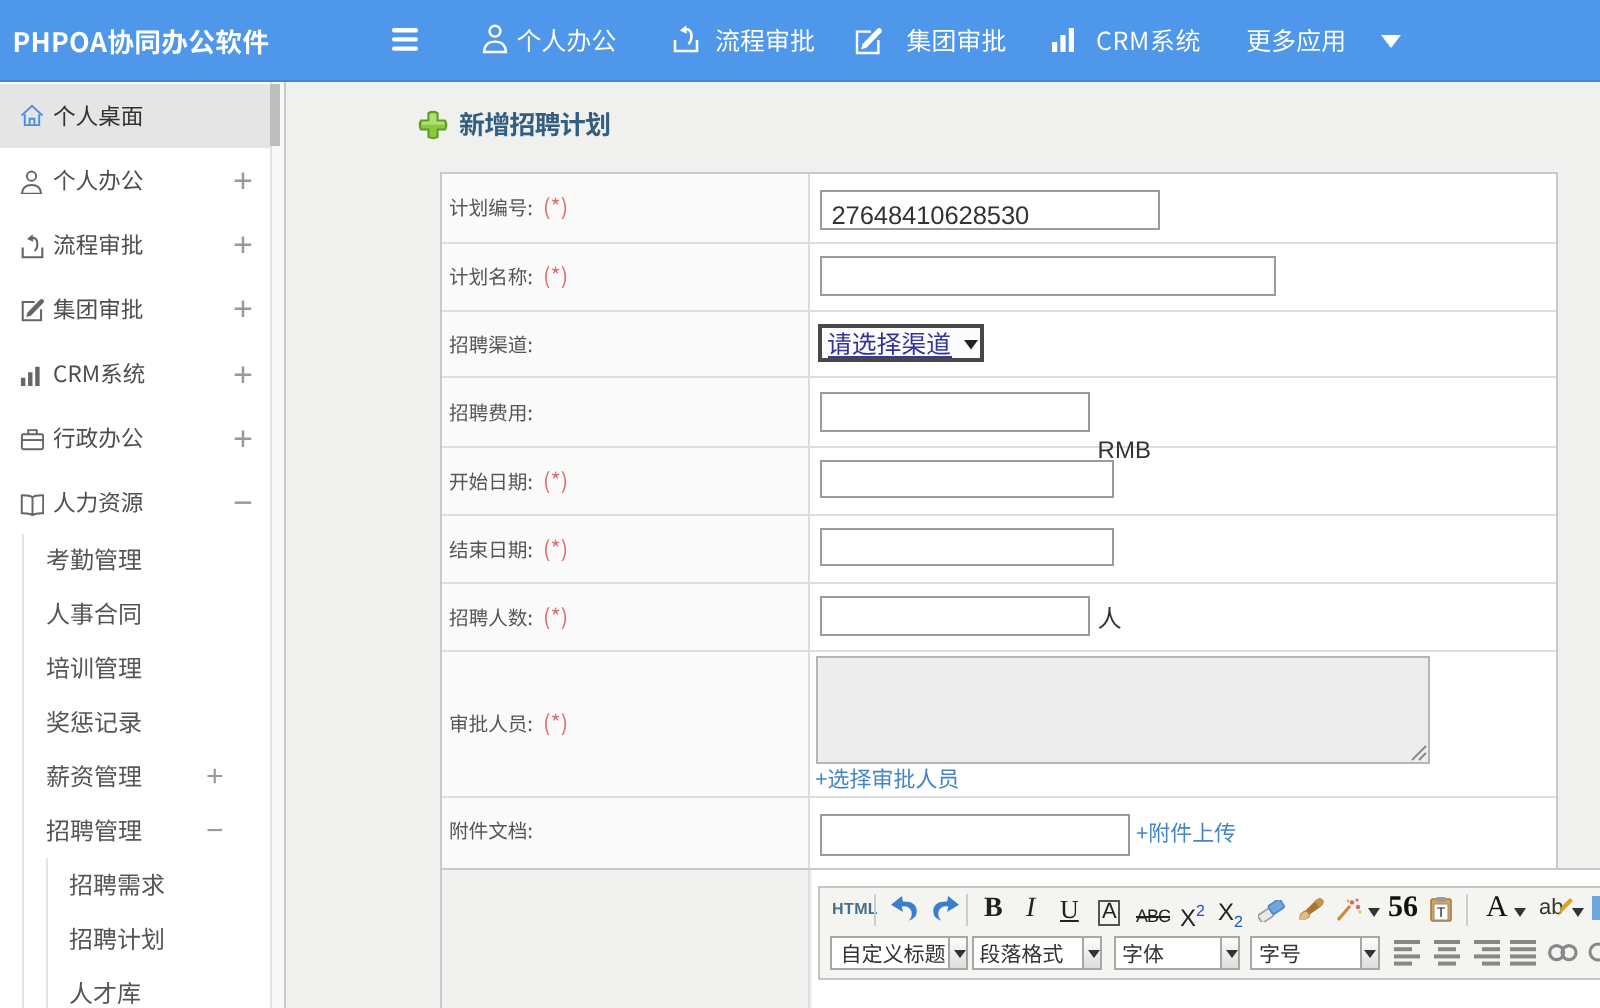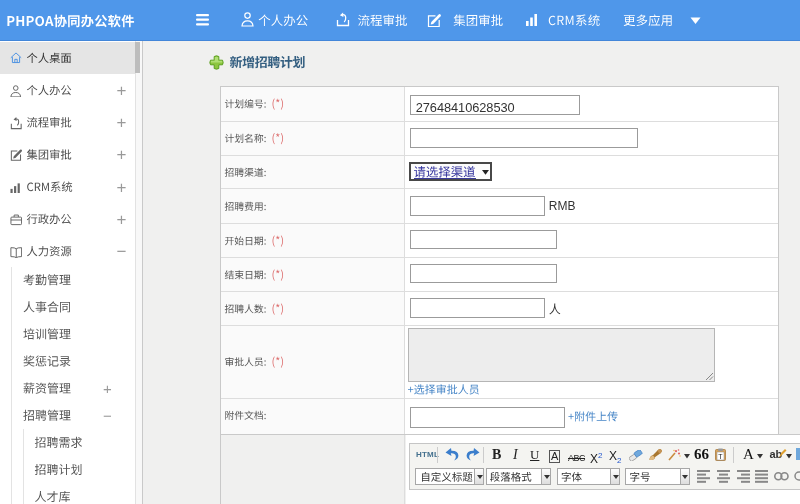--- a/index.html
+++ b/index.html
@@ -146,21 +146,21 @@
 <div class="abs" style="left:415.7px;top:99.5px;font-size:12.8px;color:#333;letter-spacing:-0.05px">27648410628530</div>
 <div class="abs" style="left:410px;top:128px;width:228px;height:20px;background:#fff;border:1px solid #9b9b9b"></div>
 
 <div class="abs" style="left:408.5px;top:162px;width:83.5px;height:19px;background:#fcfcfc;border:2px solid #484848"></div>
 <svg class="abs" style="left:481.5px;top:169.8px" width="7" height="5" viewBox="0 0 7 5">
       <path d="M0 0 L7 0 L3.5 4.8 Z" fill="#222"></path>
     </svg>
 <div class="abs" style="left:413.5px;top:178px;width:62px;height:1px;background:#3a3a9a"></div>
 
 <div class="abs" style="left:410px;top:196px;width:135px;height:20px;background:#fff;border:1px solid #9b9b9b"></div>
-<div class="abs" style="left:548.8px;top:199px;font-size:12px;color:#333">RMB</div>
+<div class="abs" style="left:548.8px;top:218px;font-size:12px;color:#333">RMB</div>
 
 <div class="abs" style="left:410px;top:230px;width:147px;height:19px;background:#fff;border:1px solid #9b9b9b"></div>
 <div class="abs" style="left:410px;top:264px;width:147px;height:19px;background:#fff;border:1px solid #9b9b9b"></div>
 
 <div class="abs" style="left:410px;top:298px;width:135px;height:20px;background:#fff;border:1px solid #9b9b9b"></div>
 
 <div class="abs" style="left:408px;top:328px;width:307px;height:54px;background:#ededed;border:1px solid #b5b5b5"></div>
 <svg class="abs" style="left:705px;top:372px" width="9" height="9" viewBox="0 0 9 9">
       <g stroke="#888" stroke-width="1">
         <path d="M1 8 L8 1"></path>
@@ -214,36 +214,36 @@
       </g>
       <g fill="#f0b040">
         <circle cx="6" cy="1.5" r="0.7"></circle>
         <circle cx="12" cy="7" r="0.7"></circle>
       </g>
     </svg>
 <svg class="abs" style="left:684px;top:454px" width="7" height="5" viewBox="0 0 7 5">
       <path d="M0 0 L6 0 L3 4.5 Z" fill="#333"></path>
     </svg>
 
-<div class="abs" style="left:694px;top:446px;font-size:15px;font-weight:bold;color:#111;font-family:'Liberation Serif',serif">66</div>
+<div class="abs" style="left:694px;top:446px;font-size:15px;font-weight:bold;color:#111;font-family:'Liberation Serif',serif">56</div>
 
 <svg class="abs" style="left:715px;top:448px" width="11" height="13" viewBox="0 0 11 13">
       <rect x="0.5" y="1.5" width="10" height="11" rx="1" fill="#d9a45c" stroke="#a97a3c" stroke-width="0.8"></rect>
       <rect x="3" y="0.5" width="5" height="2.5" rx="0.8" fill="#9a9a9a"></rect>
       <rect x="2" y="4" width="7" height="8" fill="#fff" stroke="#888" stroke-width="0.5"></rect>
       <text x="5.5" y="10.5" font-size="7" text-anchor="middle" fill="#222" font-family="Liberation Sans">T</text>
     </svg>
 <div class="abs tsep" style="left:733px;top:447px"></div>
 
 <div class="abs" style="left:743px;top:446px;font-size:15px;color:#111;font-family:'Liberation Serif',serif">A</div>
 <svg class="abs" style="left:757px;top:454px" width="7" height="5" viewBox="0 0 7 5">
       <path d="M0 0 L6 0 L3 4.5 Z" fill="#333"></path>
     </svg>
 
-<div class="abs" style="left:769.5px;top:448px;font-size:11px;font-weight:bold;color:#333">ab</div>
+<div class="abs" style="left:769.5px;top:448px;font-size:11px;font-weight:normal;color:#333">ab</div>
 <svg class="abs" style="left:778px;top:448px" width="9" height="11" viewBox="0 0 9 11">
       <path d="M1 10 L3 5 L7 1 L8.5 2.5 L4.5 6.5 L1 10 Z" fill="#e0a030"></path>
     </svg>
 <svg class="abs" style="left:786px;top:454px" width="7" height="5" viewBox="0 0 7 5">
       <path d="M0 0 L6 0 L3 4.5 Z" fill="#333"></path>
     </svg>
 <svg class="abs" style="left:796px;top:448px" width="4" height="12" viewBox="0 0 4 12">
       <rect width="4" height="12" fill="#6fa8dc"></rect>
     </svg>
 

